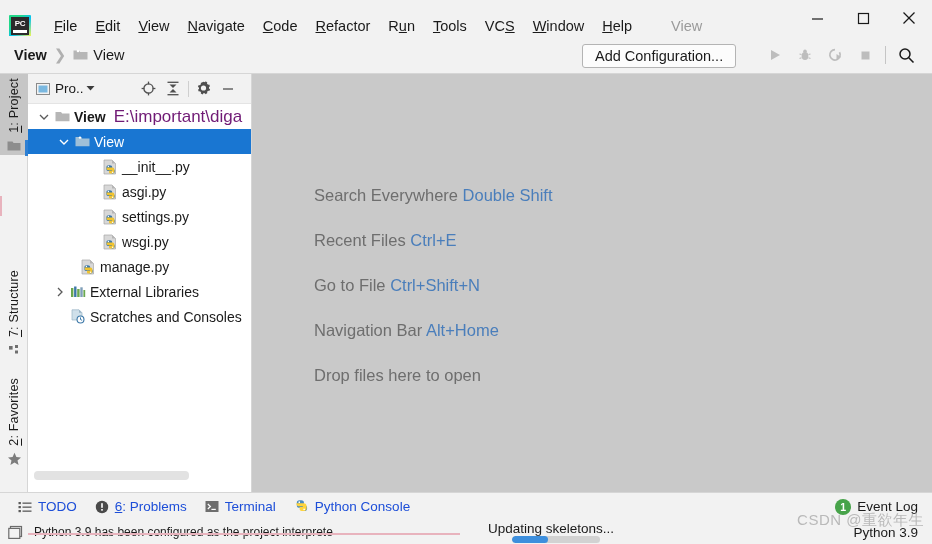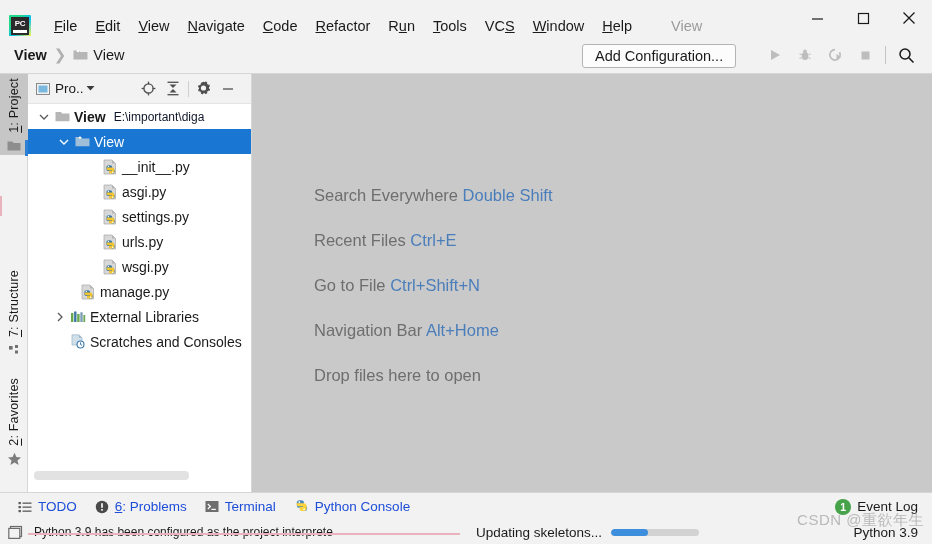--- a/index.html
+++ b/index.html
@@ -119,21 +119,21 @@
     font-size: 14px; color: #1a1a1a; cursor: default;
   }
   .trow.selected { background: #1976d2; color: #ffffff; }
   .twist {
     width: 16px; height: 25px; display: flex; align-items: center; justify-content: center;
     flex: 0 0 16px;
   }
   .ticon { width: 20px; display: flex; align-items: center; justify-content: center; flex: 0 0 20px; margin-right: 2px; }
   .tlabel { font-size: 14px; }
   .tlabel.bold { font-weight: bold; }
-  .tpath { font-size: 12px; color: #0f172a; margin-left: 8px; }
+  .tpath { font-size: 17px; color: #701a75; margin-left: 8px; }
 
   .hscroll {
     position: absolute; left: 0; bottom: 0; width: 224px; height: 13px;
     background: #ffffff;
   }
   .hscroll .thumb {
     position: absolute; left: 6px; top: 2px; width: 155px; height: 9px;
     background: #e2e2e2; border-radius: 4px;
   }
 
@@ -170,21 +170,21 @@
     justify-content: center; margin-right: 6px; font-weight: bold;
   }
 
   
   .statusbar {
     position: absolute; left: 0; top: 520px; width: 932px; height: 24px;
     background: #f2f2f2; display: flex; align-items: center;
   }
   .sb-toggle { margin-left: 8px; display: flex; align-items: center; }
   .sb-msg { font-size: 12px; color: #1a1a1a; margin-left: 10px; white-space: nowrap; }
-  .sb-progress { position: absolute; left: 476px; display: flex; align-items: center; }
+  .sb-progress { position: absolute; left: 488px; display: flex; align-items: center; flex-direction: column; }
   .sb-prog-label { font-size: 13.5px; color: #1a1a1a; margin-right: 9px; white-space: nowrap; }
   .progtrack {
     width: 88px; height: 7px; background: #d2d2d2; border-radius: 4px; position: relative; overflow: hidden;
   }
   .progfill { position: absolute; left: 0; top: 0; height: 7px; background: #3d8fdd; border-radius: 4px; }
   .sb-right {
     position: absolute; right: 14px; font-size: 13.5px; color: #1a1a1a; white-space: nowrap;
   }
   .watermark {
     position: absolute; right: 8px; top: 511px; font-size: 15px; color: #b9b9b9;
@@ -445,34 +445,20 @@
             <path d="M10 1 L13.5 4.5 L10 4.5 Z" fill="#b5b5b5"></path>
             <path d="M7.6 6.2 C9.4 6.2 10.2 6.9 10.2 8.2 L10.2 9.6 L7.2 9.6 L7.2 10.2 L11.2 10.2 C12.2 10.2 12.8 10.9 12.8 12.2 C12.8 13.6 12.1 14.4 10.6 14.4 L9.6 14.4 L9.6 12.9 C9.6 12.2 9.2 11.9 8.5 11.9 L6 11.9 C5 11.9 4.4 11.2 4.4 10 L4.4 8.2 C4.4 6.9 5.2 6.2 6.8 6.2 Z" fill="#3c78a8"></path>
             <circle cx="6.4" cy="7.5" r="0.7" fill="#ffffff"></circle>
             <path d="M10.4 8.6 C11.6 8.6 12.4 9.4 12.4 10.8 L12.4 12.6 C12.4 13.9 11.6 14.6 10 14.6 L8.6 14.6 C7.5 14.6 7 14 7 12.9 L7 11.8 L10 11.8 L10 11.2 L6.2 11.2 C5.2 11.2 4.6 10.5 4.6 9.2 L4.6 8.6 Z" fill="#f0c330"></path>
             <circle cx="10.6" cy="13.2" r="0.7" fill="#ffffff"></circle>
           </svg>
         </div>
         <span class="tlabel">settings.py</span>
       </div>
 
-      <div class="trow">
-        <div style="width:72px"></div>
-        <div class="ticon">
-          <svg width="16" height="16" viewBox="0 0 16 16">
-            <path d="M2 1 L10 1 L13.5 4.5 L13.5 15 L2 15 Z" fill="#d8d8d8" stroke="#a8a8a8" stroke-width="0.7"></path>
-            <path d="M10 1 L13.5 4.5 L10 4.5 Z" fill="#b5b5b5"></path>
-            <path d="M7.6 6.2 C9.4 6.2 10.2 6.9 10.2 8.2 L10.2 9.6 L7.2 9.6 L7.2 10.2 L11.2 10.2 C12.2 10.2 12.8 10.9 12.8 12.2 C12.8 13.6 12.1 14.4 10.6 14.4 L9.6 14.4 L9.6 12.9 C9.6 12.2 9.2 11.9 8.5 11.9 L6 11.9 C5 11.9 4.4 11.2 4.4 10 L4.4 8.2 C4.4 6.9 5.2 6.2 6.8 6.2 Z" fill="#3c78a8"></path>
-            <circle cx="6.4" cy="7.5" r="0.7" fill="#ffffff"></circle>
-            <path d="M10.4 8.6 C11.6 8.6 12.4 9.4 12.4 10.8 L12.4 12.6 C12.4 13.9 11.6 14.6 10 14.6 L8.6 14.6 C7.5 14.6 7 14 7 12.9 L7 11.8 L10 11.8 L10 11.2 L6.2 11.2 C5.2 11.2 4.6 10.5 4.6 9.2 L4.6 8.6 Z" fill="#f0c330"></path>
-            <circle cx="10.6" cy="13.2" r="0.7" fill="#ffffff"></circle>
-          </svg>
-        </div>
-        <span class="tlabel">urls.py</span>
-      </div>
 
       <div class="trow">
         <div style="width:72px"></div>
         <div class="ticon">
           <svg width="16" height="16" viewBox="0 0 16 16">
             <path d="M2 1 L10 1 L13.5 4.5 L13.5 15 L2 15 Z" fill="#d8d8d8" stroke="#a8a8a8" stroke-width="0.7"></path>
             <path d="M10 1 L13.5 4.5 L10 4.5 Z" fill="#b5b5b5"></path>
             <path d="M7.6 6.2 C9.4 6.2 10.2 6.9 10.2 8.2 L10.2 9.6 L7.2 9.6 L7.2 10.2 L11.2 10.2 C12.2 10.2 12.8 10.9 12.8 12.2 C12.8 13.6 12.1 14.4 10.6 14.4 L9.6 14.4 L9.6 12.9 C9.6 12.2 9.2 11.9 8.5 11.9 L6 11.9 C5 11.9 4.4 11.2 4.4 10 L4.4 8.2 C4.4 6.9 5.2 6.2 6.8 6.2 Z" fill="#3c78a8"></path>
             <circle cx="6.4" cy="7.5" r="0.7" fill="#ffffff"></circle>
             <path d="M10.4 8.6 C11.6 8.6 12.4 9.4 12.4 10.8 L12.4 12.6 C12.4 13.9 11.6 14.6 10 14.6 L8.6 14.6 C7.5 14.6 7 14 7 12.9 L7 11.8 L10 11.8 L10 11.2 L6.2 11.2 C5.2 11.2 4.6 10.5 4.6 9.2 L4.6 8.6 Z" fill="#f0c330"></path>

